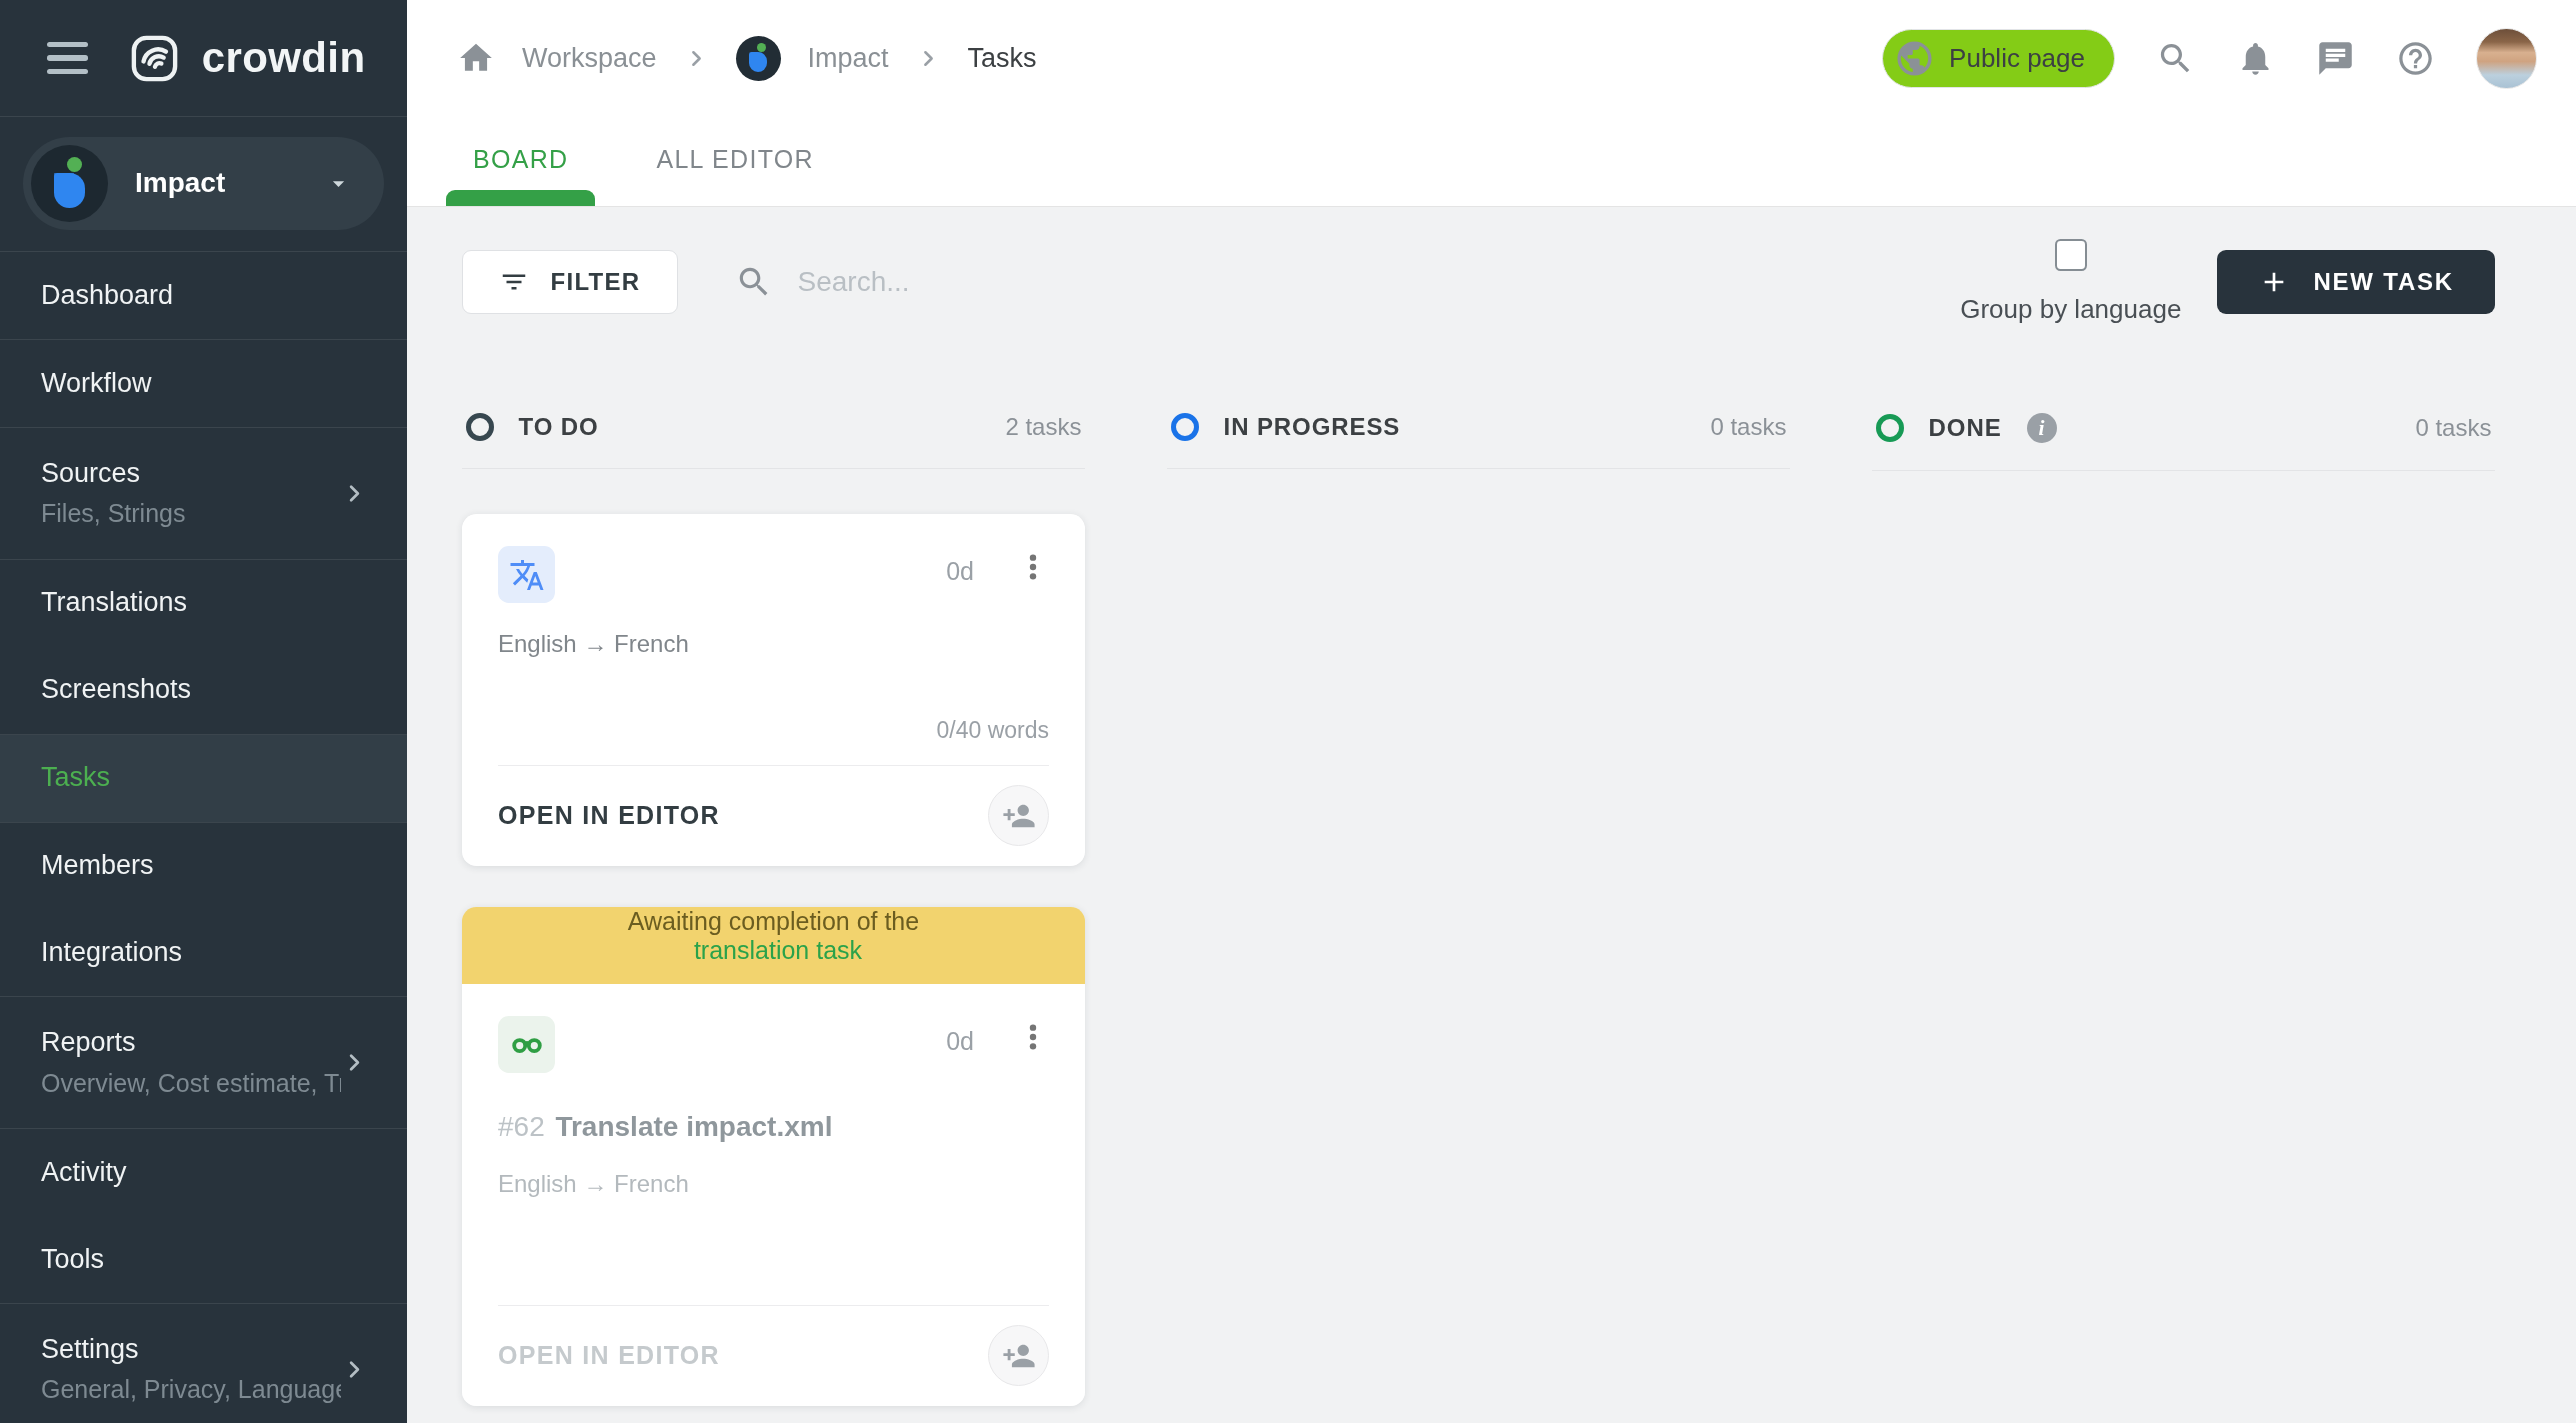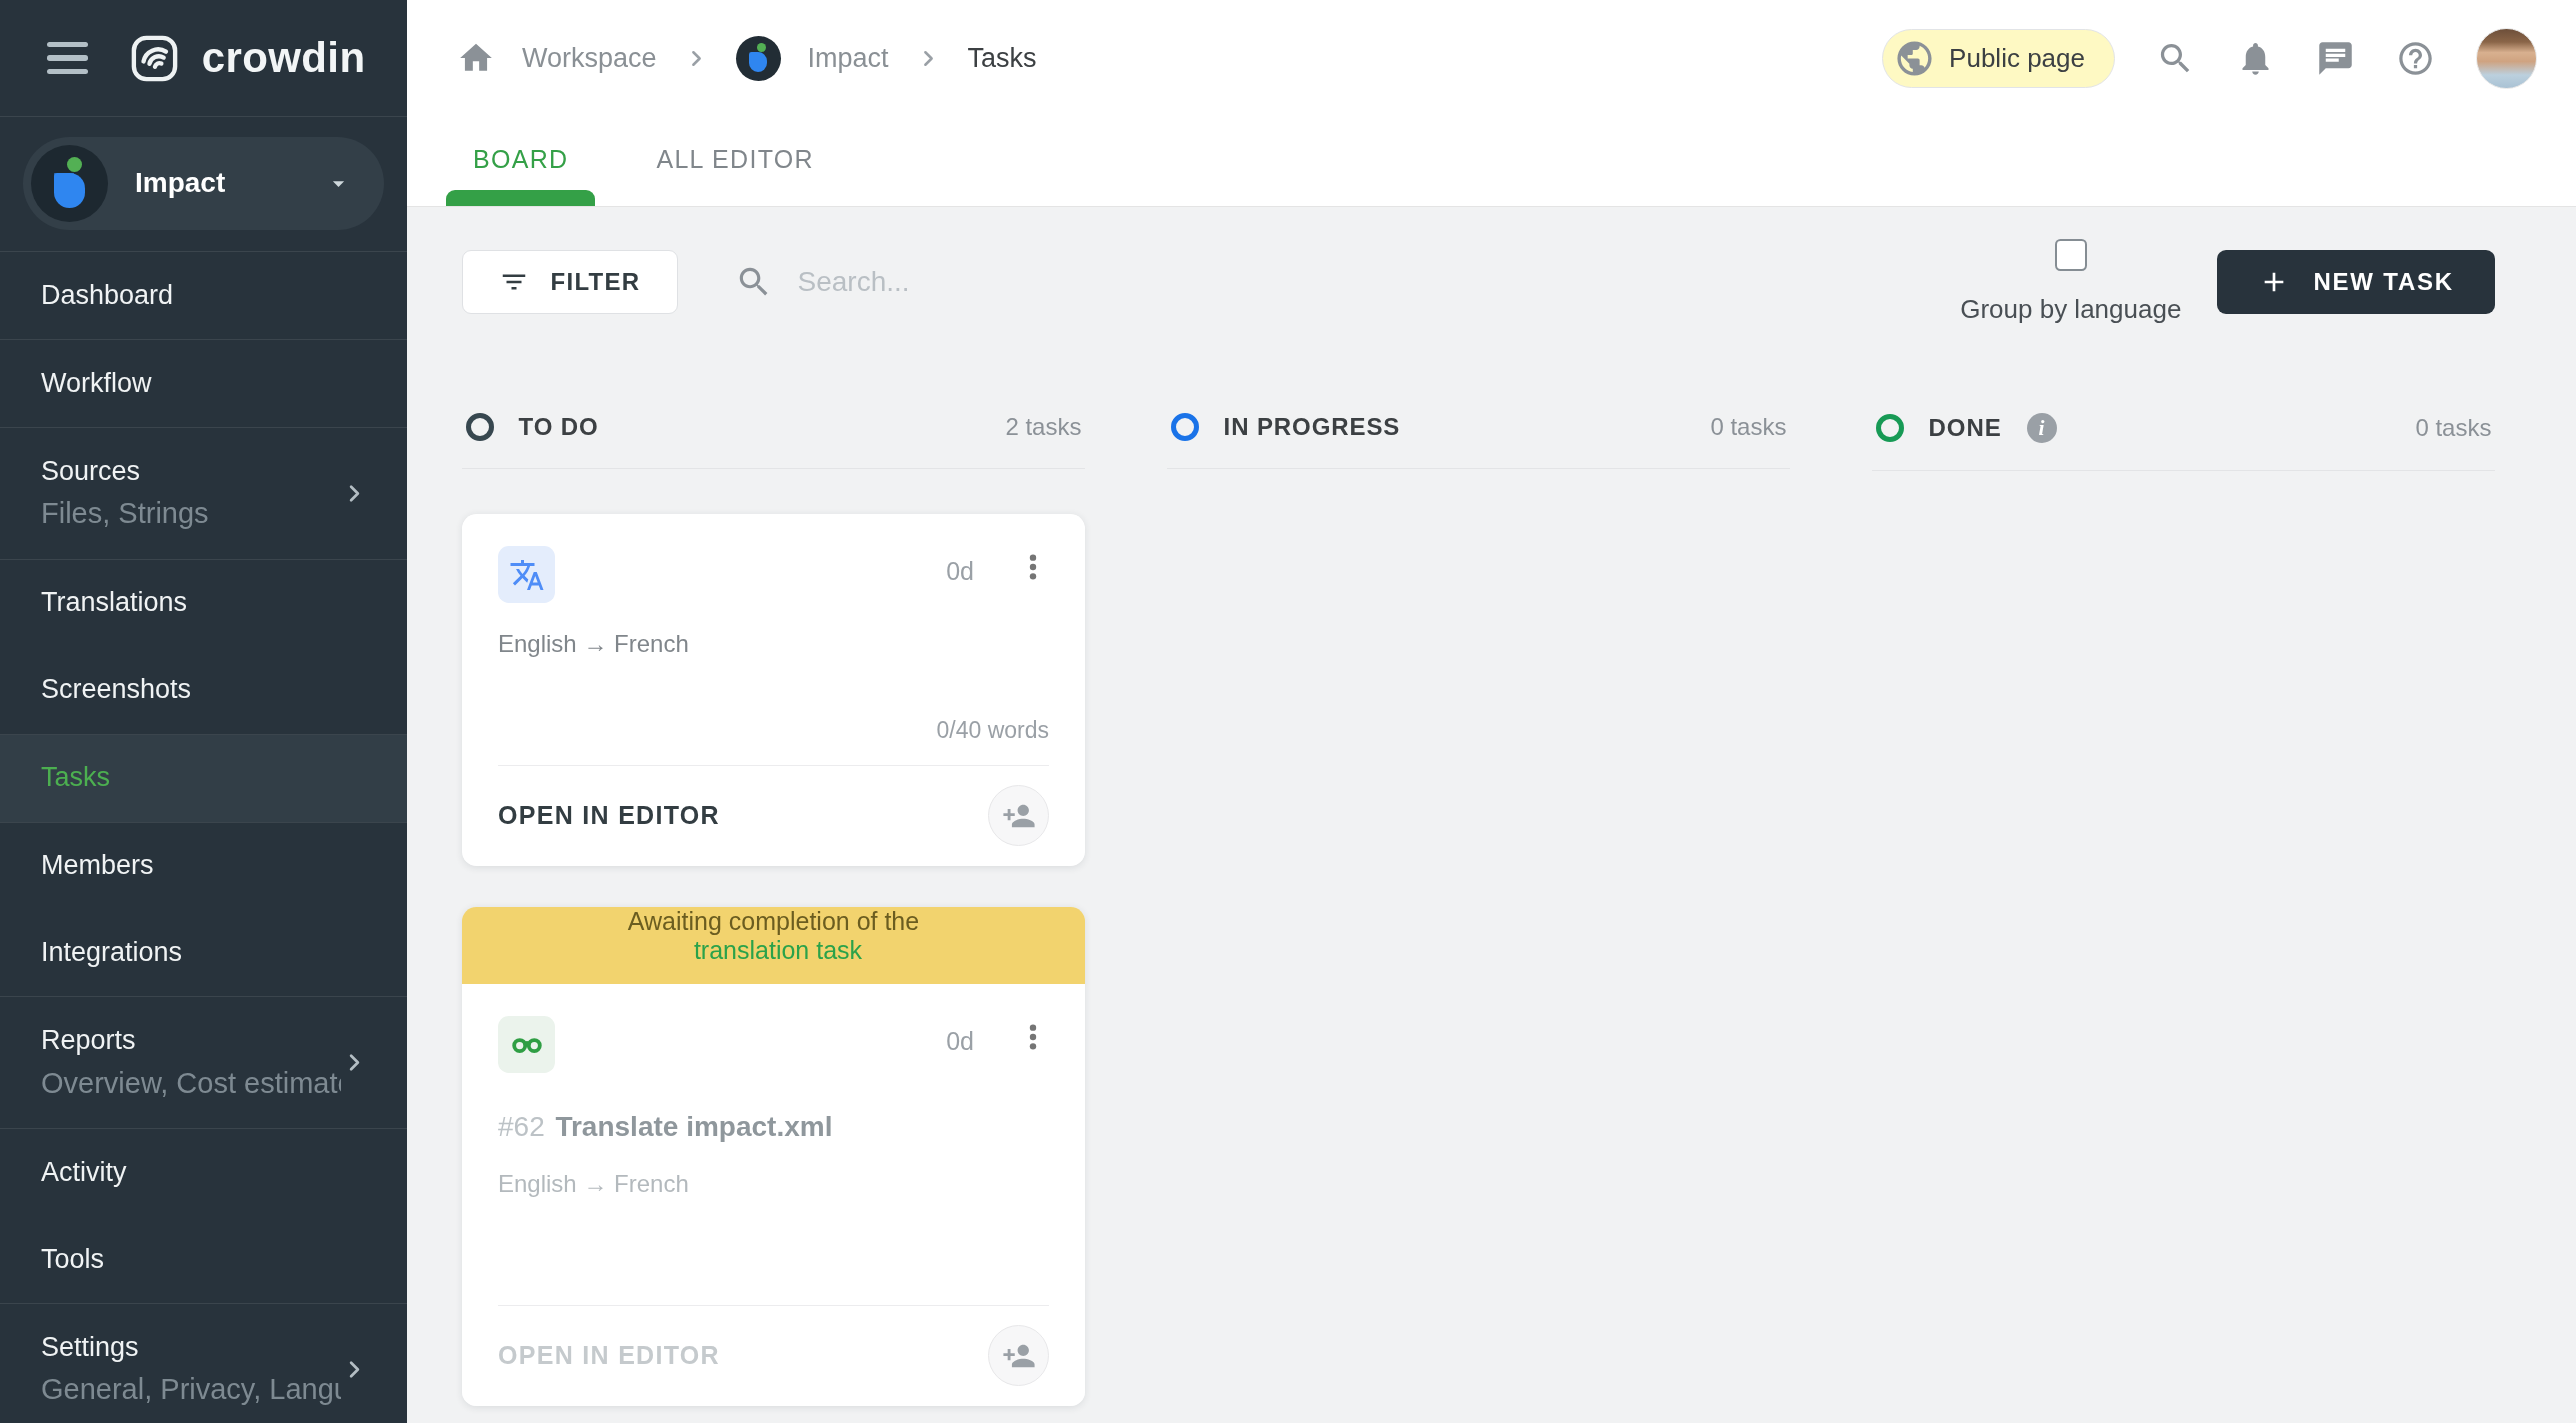--- a/index.html
+++ b/index.html
@@ -23,40 +23,40 @@
   .p-back { position:absolute; width:19.7px; height:19.7px; background:#2a5f9e; left:23px; top:28px; }
   .p-drop { position:absolute; width:31px; height:35px; background:#2f86f0; left:23px; top:28px; border-radius:3.6px 16px 16px 16px; }
   .project-name { flex:1; font-size:28px; font-weight:700; color:#fff; }
   .pill-caret { color:#cfd8dc; display:flex; }
 
   .nav { flex:1; display:flex; flex-direction:column; overflow:hidden; }
   .nav-item { padding:0 39px 0 41px; height:87px; flex-shrink:0; display:flex; align-items:center; cursor:pointer; }
   .nav-item.has-sub { height:131px; }
   .nav-labels { flex:1; min-width:0; }
   .nav-label { font-size:27px; font-weight:500; color:#f0f3f4; line-height:1.1; }
-  .nav-sub { margin-top:10.7px; font-size:29px; color:#7e8a92; white-space:nowrap; overflow:hidden; }
+  .nav-sub { margin-top:10.7px; font-size:25px; color:#7e8a92; white-space:nowrap; overflow:hidden; }
   .nav-chevron { color:#b3bdc3; display:flex; }
   .nav-item.active { background:#323e47; }
   .nav-item.active .nav-label { color:#4caf50; }
 
   
   .main { flex:1; display:flex; flex-direction:column; min-width:0; }
 
   .topbar { height:116px; flex-shrink:0; background:#fff; display:flex; align-items:center; padding:0 39px 0 50px; }
   .breadcrumb { display:flex; align-items:center; gap:27px; font-size:27px; color:#8a9095; }
   .crumb { cursor:pointer; }
   .crumb-current { color:#3c4043; font-weight:500; }
   .crumb-sep { color:#9aa0a6; display:flex; }
   .bc-home { color:#8b9197; display:flex; cursor:pointer; }
   .mini-avatar { width:45px; height:45px; border-radius:50%; background:#222d35; position:relative; flex-shrink:0; }
   .m-dot  { position:absolute; width:9px; height:9px; border-radius:50%; background:#53b054; left:21.5px; top:7.2px; }
   .m-drop { position:absolute; width:18px; height:20.6px; background:#2f86f0; left:13.4px; top:16px; border-radius:2.7px 9.8px 9.8px 9.8px; }
 
   .topbar-actions { margin-left:auto; display:flex; align-items:center; gap:41px; }
-  .public-pill { height:59px; border:1.8px solid #e2e4e7; border-radius:32px; display:flex; align-items:center; gap:14.3px; padding:0 29px 0 10.7px; font-size:26px; font-weight:500; color:#3c4043; background:#fef9c3; cursor:pointer; }
+  .public-pill { height:59px; border:1.8px solid #e2e4e7; border-radius:32px; display:flex; align-items:center; gap:14.3px; padding:0 29px 0 10.7px; font-size:26px; font-weight:500; color:#3c4043; background:#84cc16; cursor:pointer; }
   .globe-wrap { color:#8b9197; display:flex; }
   .icon-btn { color:#8b9197; display:flex; cursor:pointer; background:none; border:none; padding:0; }
   .avatar { width:61px; height:61px; border-radius:50%; border:1.8px solid #e8e8e8; cursor:pointer;
             background:linear-gradient(180deg,#6d4f3a 0%,#8a6548 22%,#d8b08f 40%,#cfa381 55%,#bcd0de 78%,#a9c2d4 100%); }
 
   .tabsbar { height:91px; flex-shrink:0; background:#fff; display:flex; align-items:flex-end; padding-left:66px; border-bottom:0.9px solid #e4e4e4; }
   .tab { position:relative; padding-bottom:32px; margin-right:88px; font-size:25px; letter-spacing:1.3px; font-weight:500; color:#80868b; cursor:pointer; }
   .tab.active { color:#34a047; }
   .tab.active::after { content:""; position:absolute; left:-27px; right:-27px; bottom:0; height:16px; background:#34a047; border-radius:9px 9px 0 0; }
 

